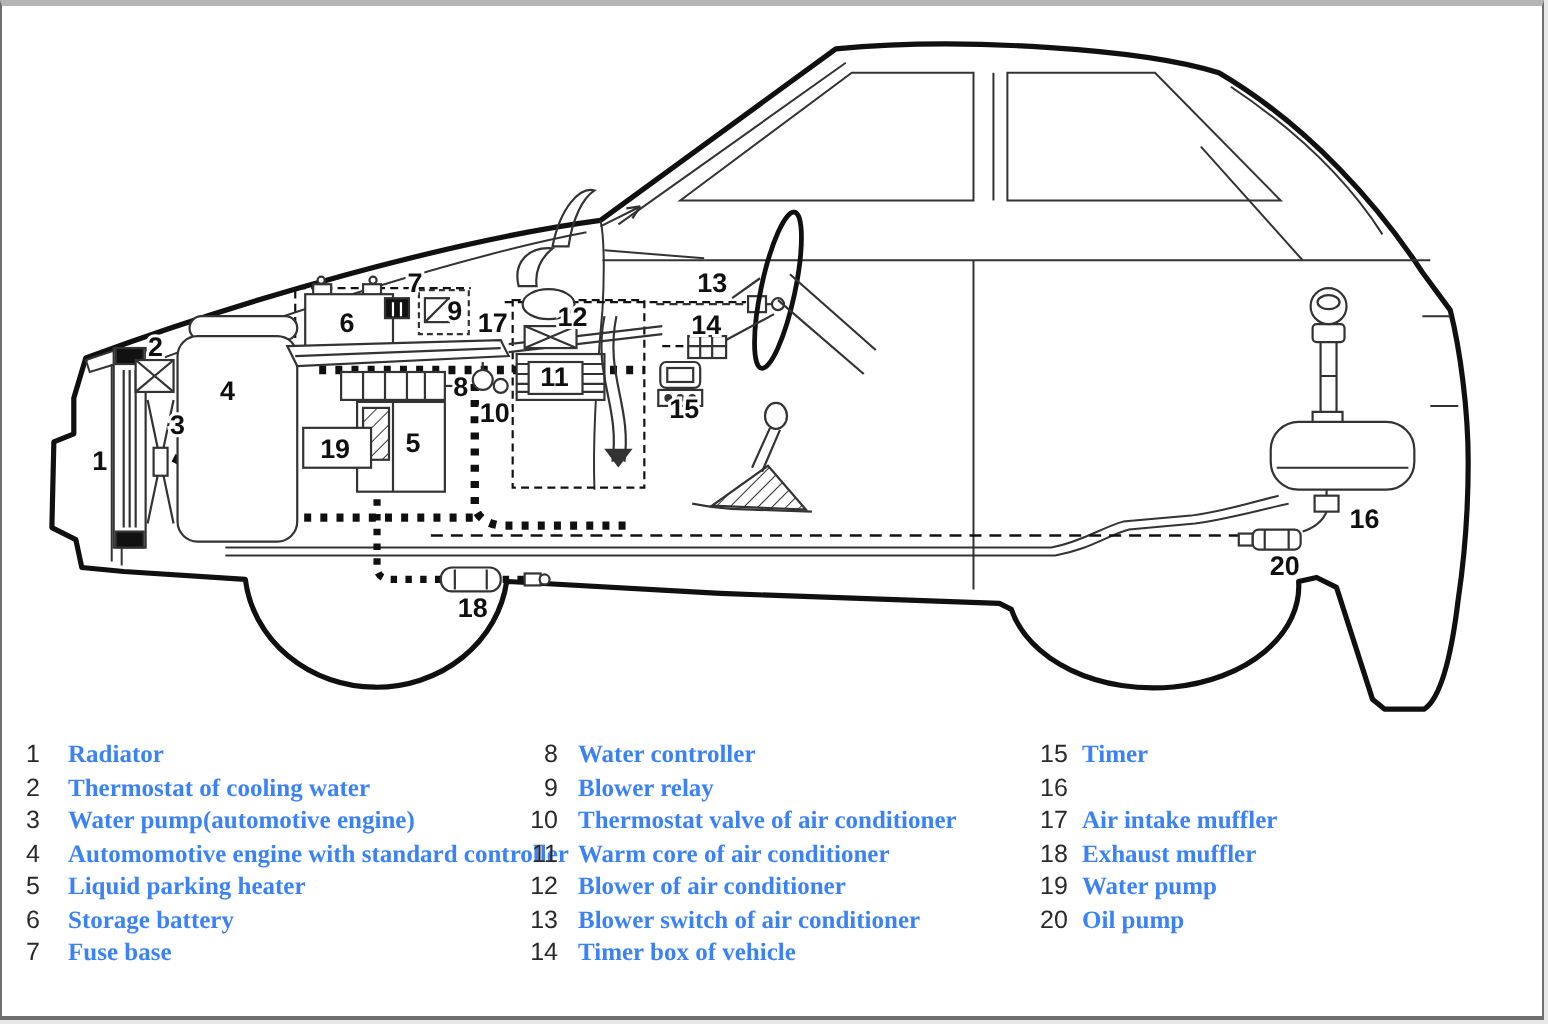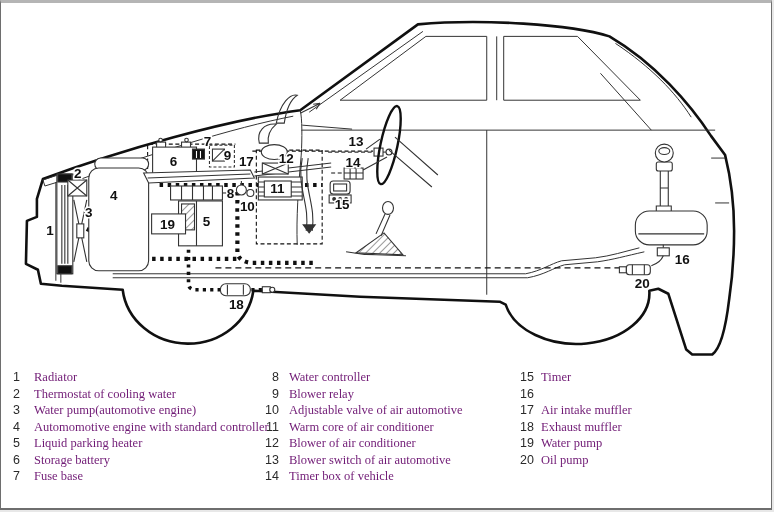--- a/index.html
+++ b/index.html
@@ -12,22 +12,22 @@
     font-family:"Liberation Serif", serif;
   }
   svg{display:block;}
   .legend-col{position:absolute;top:366px;}
   .legend-row{display:flex;height:16.5px;line-height:16.5px;align-items:baseline;}
   .lnum{
     font-family:"Liberation Sans", sans-serif;
     font-size:12.5px;color:#2a2a2a;flex:0 0 auto;
   }
   .ltext{
-    font-family:"Liberation Serif", serif;font-weight:normal;
-    font-size:12.5px;color:#701a75;white-space:nowrap;
+    font-family:"Liberation Serif", serif;font-weight:bold;
+    font-size:12.5px;color:#3b82f6;white-space:nowrap;
   }
   .col1{left:12px;} .col1 .lnum{width:21px;text-align:left;}
   .col2{left:250px;} .col2 .lnum{width:28px;text-align:right;margin-right:10px;}
   .col3{left:519px;} .col3 .lnum{width:21px;text-align:left;}
   .callout{
     font-family:"Liberation Sans", sans-serif;font-weight:700;font-size:13.5px;
     fill:#101010;stroke:#ffffff;stroke-width:3px;paint-order:stroke;
     text-anchor:middle;
   }
 </style>
@@ -288,33 +288,33 @@
         <div class="legend-row">
           <span class="lnum">8</span>
           <span class="ltext">Water controller</span>
         </div>
         <div class="legend-row">
           <span class="lnum">9</span>
           <span class="ltext">Blower relay</span>
         </div>
         <div class="legend-row">
           <span class="lnum">10</span>
-          <span class="ltext">Adjustable valve of air automotive</span>
+          <span class="ltext">Thermostat valve of air conditioner</span>
         </div>
         <div class="legend-row">
           <span class="lnum">11</span>
           <span class="ltext">Warm core of air conditioner</span>
         </div>
         <div class="legend-row">
           <span class="lnum">12</span>
           <span class="ltext">Blower of air conditioner</span>
         </div>
         <div class="legend-row">
           <span class="lnum">13</span>
-          <span class="ltext">Blower switch of air automotive</span>
+          <span class="ltext">Blower switch of air conditioner</span>
         </div>
         <div class="legend-row">
           <span class="lnum">14</span>
           <span class="ltext">Timer box of vehicle</span>
         </div>
       </div>
       <div class="legend-col col3">
         <div class="legend-row">
           <span class="lnum">15</span>
           <span class="ltext">Timer</span>

